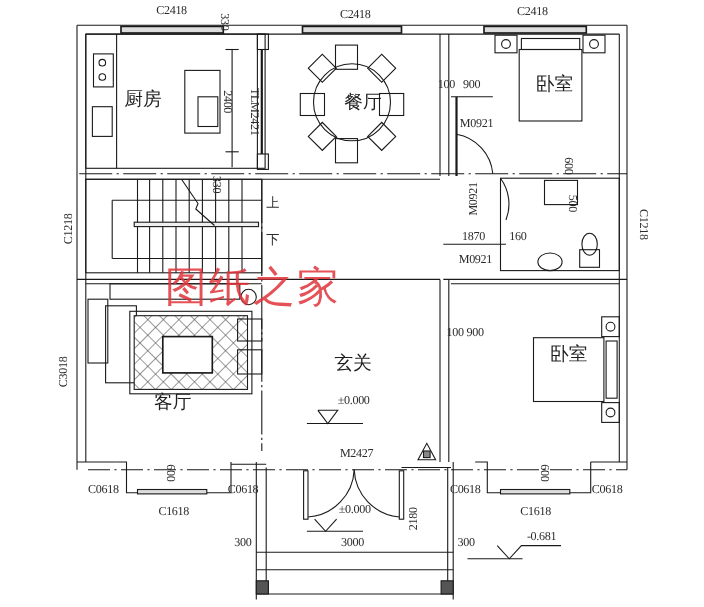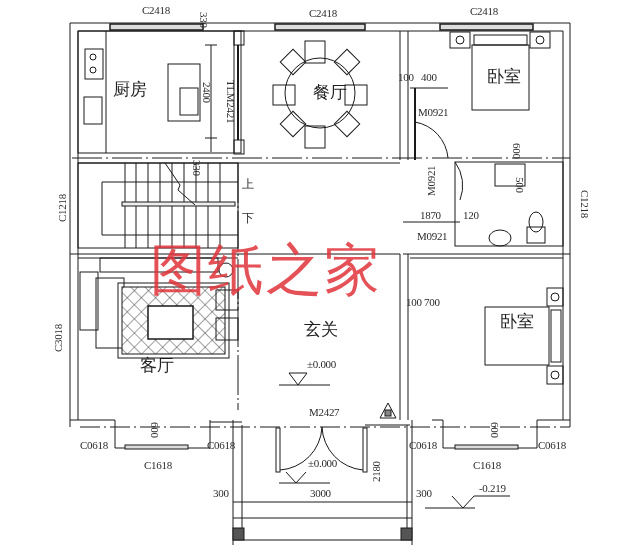--- a/index.html
+++ b/index.html
@@ -3,21 +3,21 @@
 <meta charset="utf-8">
 <style>
   html,body{margin:0;padding:0;background:#ffffff;}
   body{width:640px;height:552px;overflow:hidden;position:relative;font-family:"Liberation Serif","DejaVu Serif",serif;}
   #plan{position:absolute;left:0;top:0;width:640px;height:552px;}
   .lbl{position:absolute;font-family:"Liberation Serif","DejaVu Serif",serif;color:#2b2b2b;white-space:nowrap;line-height:1;}
   .dim{font-size:11px;letter-spacing:-0.3px;}
   .room{font-size:17px;color:#1e1e1e;}
   .vert{transform:rotate(90deg);transform-origin:left top;}
   .vertccw{transform:rotate(-90deg);transform-origin:left top;}
-  .wm{position:absolute;font-family:"DejaVu Serif","Liberation Serif",serif;font-size:56px;color:#e0333a;opacity:0.85;letter-spacing:2px;line-height:1;}
+  .wm{position:absolute;font-family:"DejaVu Serif","Liberation Serif",serif;font-size:38px;color:#e0333a;opacity:0.85;letter-spacing:2px;line-height:1;}
 </style>
 </head>
 <body>
 
 <svg id="plan" viewBox="0 0 640 552" xmlns="http://www.w3.org/2000/svg">
   <defs>
     <pattern id="hatch" width="10" height="10" patternUnits="userSpaceOnUse" patternTransform="rotate(45)">
       <rect width="10" height="10" fill="#ffffff"></rect>
       <line x1="0" y1="0" x2="0" y2="10" stroke="#444" stroke-width="1"></line>
       <line x1="0" y1="0" x2="10" y2="0" stroke="#444" stroke-width="1"></line>
@@ -200,38 +200,38 @@
 <div class="lbl dim" style="left:309px;top:8px">C2418</div>
 <div class="lbl dim" style="left:470px;top:6px">C2418</div>
 <div class="lbl dim vert" style="left:209px;top:12px">330</div>
 
 <div class="lbl room" style="left:113px;top:81px">厨房</div>
 <div class="lbl dim vert" style="left:212px;top:82px">2400</div>
 <div class="lbl dim vert" style="left:236px;top:80px">TLM2421</div>
 <div class="lbl room" style="left:313px;top:84px">餐厅</div>
 
 <div class="lbl dim" style="left:398px;top:72px">100</div>
-<div class="lbl dim" style="left:421px;top:72px">400</div>
+<div class="lbl dim" style="left:421px;top:72px">900</div>
 <div class="lbl dim" style="left:418px;top:107px">M0921</div>
 <div class="lbl room" style="left:487px;top:68px">卧室</div>
 <div class="lbl dim vert" style="left:522px;top:143px">600</div>
 <div class="lbl dim vert" style="left:525px;top:177px">500</div>
 
 <div class="lbl dim vert" style="left:202px;top:160px">330</div>
 <div class="lbl" style="left:242px;top:178px;font-size:12px">上</div>
 <div class="lbl" style="left:242px;top:212px;font-size:12px">下</div>
 <div class="lbl dim vertccw" style="left:57px;top:222px">C1218</div>
 
 <div class="lbl dim vertccw" style="left:426px;top:196px">M0921</div>
 <div class="lbl dim" style="left:420px;top:210px">1870</div>
-<div class="lbl dim" style="left:463px;top:210px">120</div>
+<div class="lbl dim" style="left:463px;top:210px">160</div>
 <div class="lbl dim" style="left:417px;top:231px">M0921</div>
 <div class="lbl dim vert" style="left:590px;top:190px">C1218</div>
 
-<div class="lbl dim" style="left:406px;top:297px">100 700</div>
+<div class="lbl dim" style="left:406px;top:297px">100 900</div>
 <div class="lbl room" style="left:500px;top:313px">卧室</div>
 
 <div class="lbl dim vertccw" style="left:53px;top:352px">C3018</div>
 <div class="lbl room" style="left:140px;top:357px">客厅</div>
 <div class="lbl room" style="left:304px;top:321px">玄关</div>
 <div class="lbl dim" style="left:307px;top:359px">±0.000</div>
 <div class="lbl dim" style="left:309px;top:407px">M2427</div>
 
 <div class="lbl dim" style="left:80px;top:440px">C0618</div>
 <div class="lbl dim vert" style="left:160px;top:422px">600</div>
@@ -241,15 +241,15 @@
 <div class="lbl dim" style="left:409px;top:440px">C0618</div>
 <div class="lbl dim vert" style="left:500px;top:422px">600</div>
 <div class="lbl dim" style="left:538px;top:440px">C0618</div>
 <div class="lbl dim" style="left:473px;top:460px">C1618</div>
 
 <div class="lbl dim" style="left:308px;top:458px">±0.000</div>
 <div class="lbl dim vertccw" style="left:371px;top:482px">2180</div>
 <div class="lbl dim" style="left:213px;top:488px">300</div>
 <div class="lbl dim" style="left:310px;top:488px">3000</div>
 <div class="lbl dim" style="left:416px;top:488px">300</div>
-<div class="lbl dim" style="left:479px;top:483px">-0.219</div>
+<div class="lbl dim" style="left:479px;top:483px">-0.681</div>
 
 <div class="wm" style="left:150px;top:242px">图纸之家</div>
 
 </body></html>

